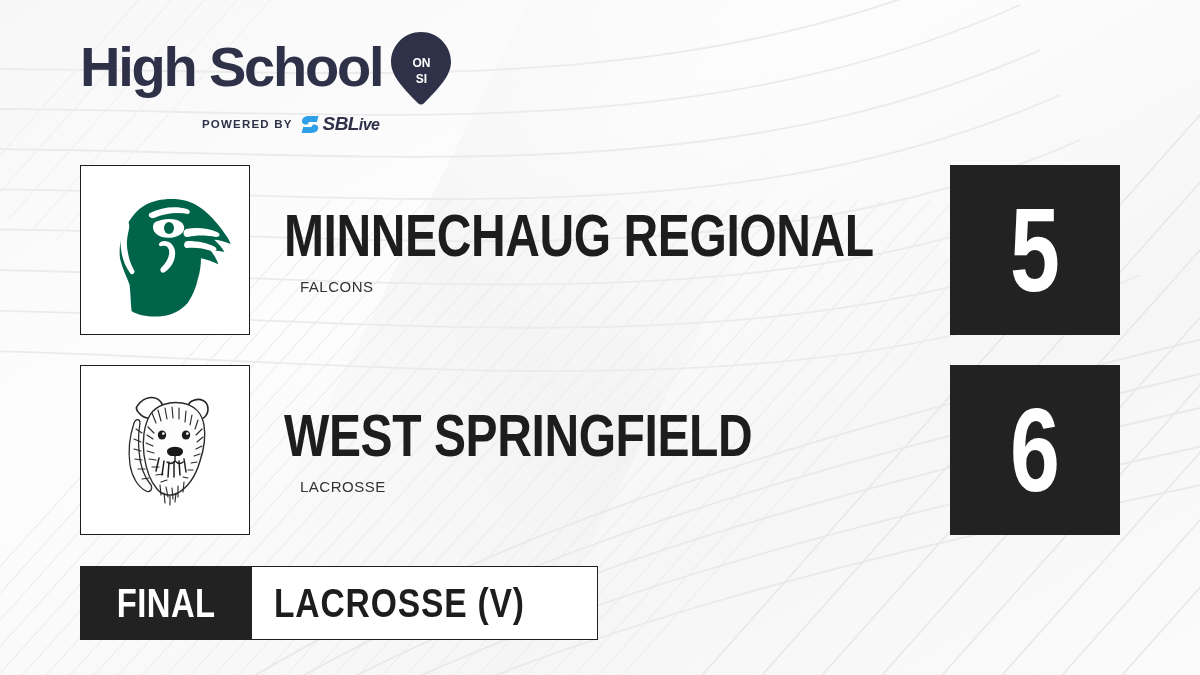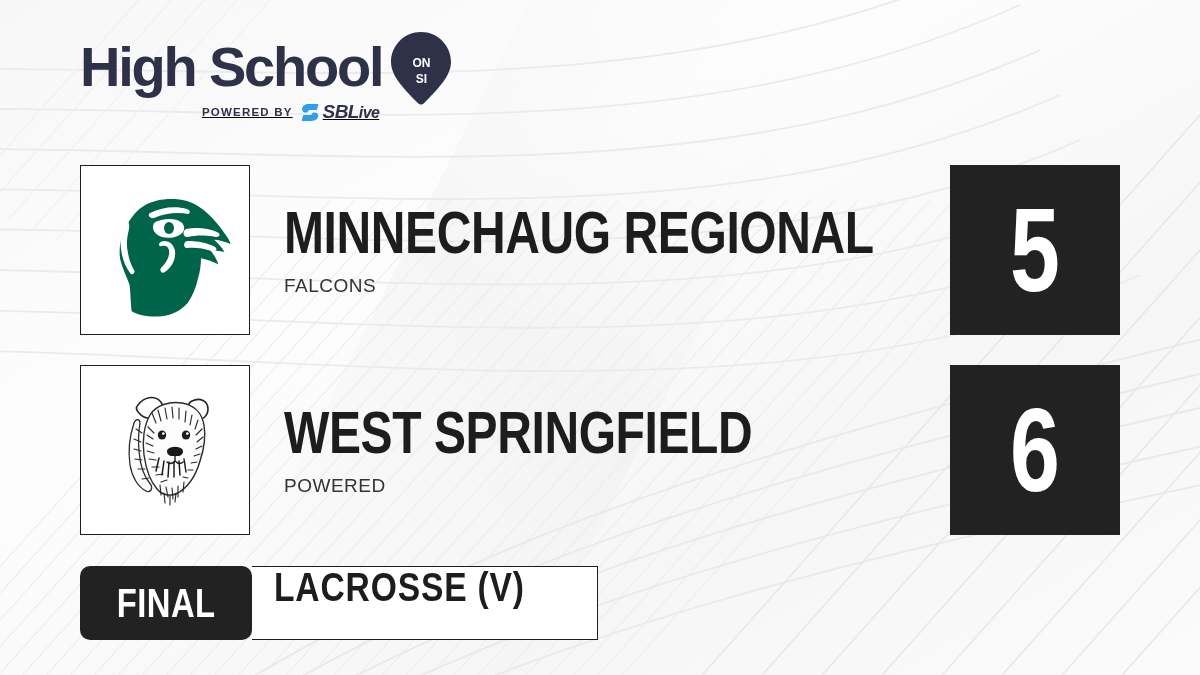--- a/index.html
+++ b/index.html
@@ -46,23 +46,22 @@
     font-size:12px;
     line-height:16px;
     letter-spacing:0px;
     font-family:Liberation Sans, sans-serif;
     margin-top:12px;
   }
   .pin-txt span { display:block; }
 
   .powered {
     display:flex; align-items:center;
-    margin-top:4px;
+    margin-top:16px;
     margin-left:122px;
-    text-decoration:underline;
   }
   .powered-label {
     font-size:11.5px;
     font-weight:700;
     letter-spacing:1.2px;
     color:#2e3148;
     white-space:nowrap;
   }
   .sblive { display:flex; align-items:flex-end; margin-left:8px; }
   .sb-mark { width:20px; height:19px; display:block; }
@@ -97,26 +96,27 @@
     font-weight:700;
     font-size:60px;
     line-height:60px;
     color:#1d1d1d;
     letter-spacing:-0.5px;
     white-space:nowrap;
     transform:scaleX(0.80);
     transform-origin:left center;
   }
   .team-mascot {
-    font-size:19px;
+    font-size:15px;
     font-weight:400;
     color:#333333;
     letter-spacing:0.5px;
     margin-top:12px;
     white-space:nowrap;
+    margin-left:16px;
   }
 
   .score-box {
     position:absolute; left:950px; top:0;
     width:170px; height:170px;
     background:#222222;
     display:flex; align-items:center; justify-content:center;
   }
   .score-num {
     font-family:"Liberation Sans Narrow","Liberation Sans", sans-serif;
@@ -139,29 +139,28 @@
   .status-final {
     background:#222222;
     color:#ffffff;
     display:flex; align-items:center; justify-content:center;
     padding:0 26px;
     font-family:"Liberation Sans Narrow","Liberation Sans", sans-serif;
     font-weight:700;
     font-size:40px;
     line-height:40px;
     letter-spacing:0.5px;
-    border-radius:10px;
   }
   .status-final span { display:block; transform:scaleX(0.82); transform-origin:center; }
   .status-sport {
     background:#ffffff;
     border:1.5px solid #1d1d1d;
     border-left:none;
     color:#1d1d1d;
-    display:flex; 
+    display:flex; align-items:center;
     padding:0 24px 0 22px;
     font-family:"Liberation Sans Narrow","Liberation Sans", sans-serif;
     font-weight:700;
     font-size:40px;
     line-height:40px;
     letter-spacing:1px;
   }
   .status-sport span { display:block; transform:scaleX(0.84); transform-origin:left center; }
 </style>
 </head>
@@ -398,21 +397,21 @@
 
           <path d="M48 60 C52 57 58 57 62 60 C64 62 63 66 59 67 L51 67 C47 66 46 62 48 60 Z" fill="#181818"></path>
 
           <path d="M55 67 L55 72 M55 72 C52 75 49 75 47 73 M55 72 C58 75 61 75 63 73" stroke="#1d1d1d" stroke-width="1.4" fill="none" stroke-linecap="round"></path>
         </g>
       </svg>
     </div>
 
     <div class="team-text">
       <div class="team-name">WEST SPRINGFIELD</div>
-      <div class="team-mascot">POWERED</div>
+      <div class="team-mascot">LACROSSE</div>
     </div>
 
     <div class="score-box">
       <div class="score-num">6</div>
     </div>
   </div>
 
   <div class="status">
     <div class="status-final">
       <span>FINAL</span>

